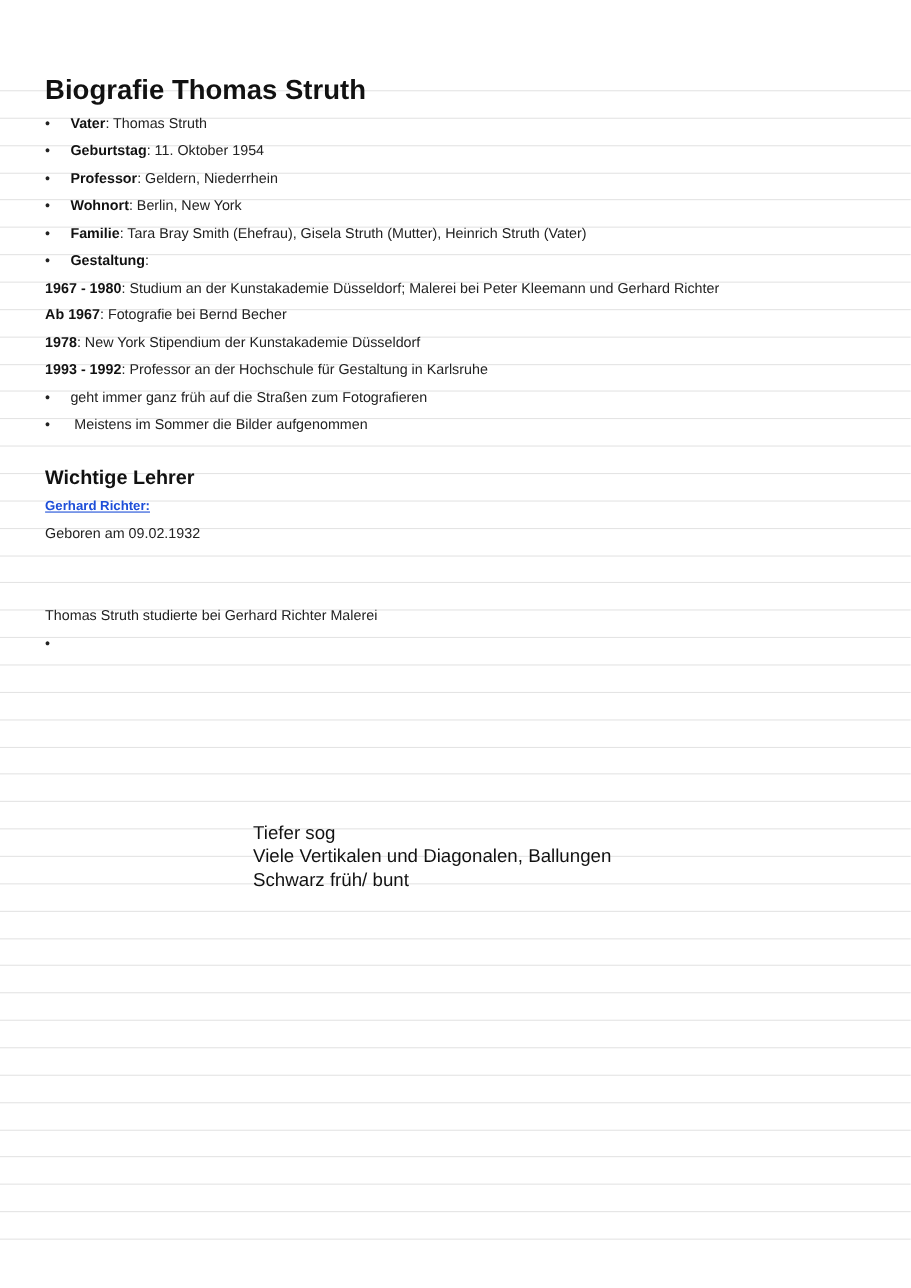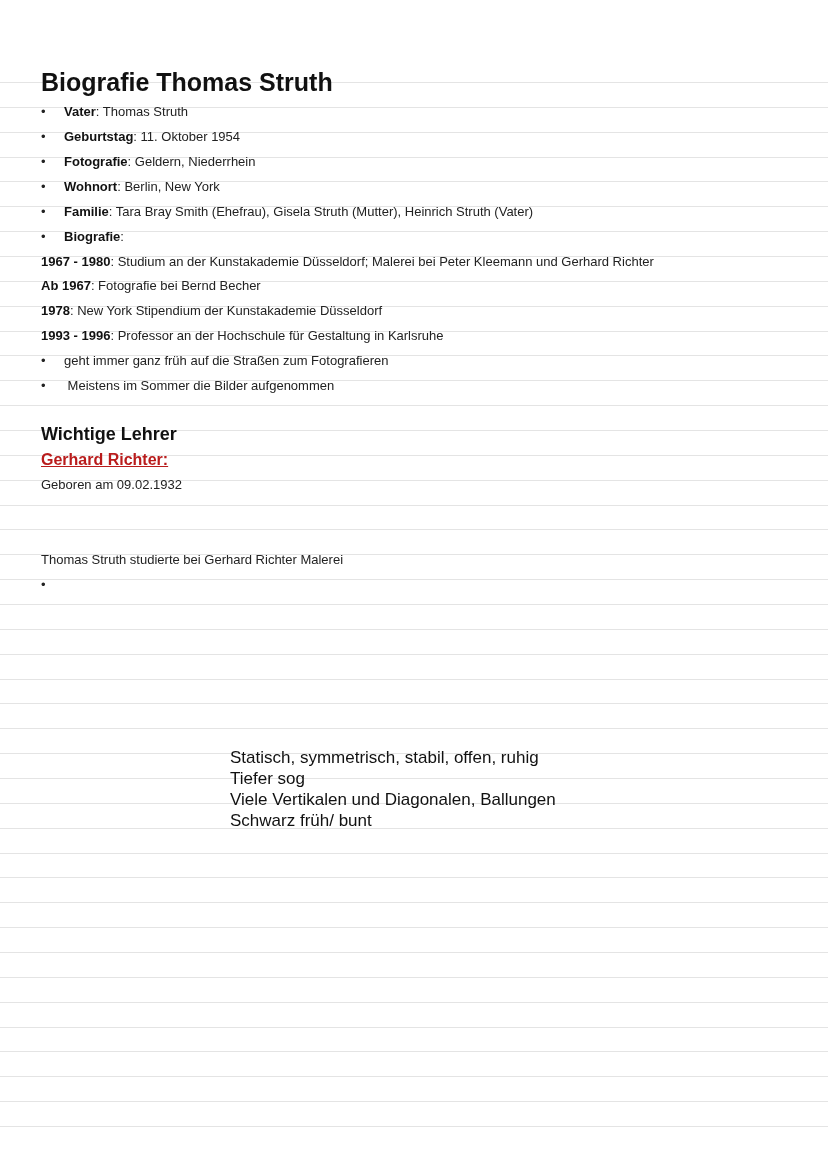--- a/index.html
+++ b/index.html
@@ -80,25 +80,25 @@
       font-weight: bold;
       line-height: 22px;
       margin: 0;
       color: #111;
       white-space: nowrap;
     }
     .subhead {
       position: absolute;
       left: 41px;
       top: 441px;
-      font-size: 16px;
+      font-size: 12px;
       line-height: 16px;
       font-weight: bold;
       text-decoration: underline;
-      color: #b91c1c;
+      color: #1d4ed8;
       white-space: nowrap;
     }
     .notes {
       position: absolute;
       left: 230px;
       top: 736px;
       font-size: 17px;
       line-height: 21px;
       color: #111;
     }
@@ -157,48 +157,47 @@
 
   <h1 class="title">Biografie Thomas Struth</h1>
 
   <span class="bullet" style="top:93px">•</span>
   <span class="bullet-text" style="top:93px"><b>Vater</b><span>: Thomas Struth</span></span>
 
   <span class="bullet" style="top:118px">•</span>
   <span class="bullet-text" style="top:118px"><b>Geburtstag</b><span>: 11. Oktober 1954</span></span>
 
   <span class="bullet" style="top:143px">•</span>
-  <span class="bullet-text" style="top:143px"><b>Fotografie</b><span>: Geldern, Niederrhein</span></span>
+  <span class="bullet-text" style="top:143px"><b>Professor</b><span>: Geldern, Niederrhein</span></span>
 
   <span class="bullet" style="top:168px">•</span>
   <span class="bullet-text" style="top:168px"><b>Wohnort</b><span>: Berlin, New York</span></span>
 
   <span class="bullet" style="top:193px">•</span>
   <span class="bullet-text" style="top:193px"><b>Familie</b><span>: Tara Bray Smith (Ehefrau), Gisela Struth (Mutter), Heinrich Struth (Vater)</span></span>
 
   <span class="bullet" style="top:218px">•</span>
-  <span class="bullet-text" style="top:218px"><b>Biografie</b><span>:</span></span>
+  <span class="bullet-text" style="top:218px"><b>Gestaltung</b><span>:</span></span>
 
   <div class="line" style="top:243px"><b>1967 - 1980</b><span>: Studium an der Kunstakademie Düsseldorf; Malerei bei Peter Kleemann und Gerhard Richter</span></div>
   <div class="line" style="top:267px"><b>Ab 1967</b><span>: Fotografie bei Bernd Becher</span></div>
   <div class="line" style="top:292px"><b>1978</b><span>: New York Stipendium der Kunstakademie Düsseldorf</span></div>
-  <div class="line" style="top:317px"><b>1993 - 1996</b><span>: Professor an der Hochschule für Gestaltung in Karlsruhe</span></div>
+  <div class="line" style="top:317px"><b>1993 - 1992</b><span>: Professor an der Hochschule für Gestaltung in Karlsruhe</span></div>
 
   <span class="bullet" style="top:342px">•</span>
   <span class="bullet-text" style="top:342px">geht immer ganz früh auf die Straßen zum Fotografieren</span>
 
   <span class="bullet" style="top:367px">•</span>
   <span class="bullet-text" style="top:367px; left:64px; white-space:pre"> Meistens im Sommer die Bilder aufgenommen</span>
 
   <h2 class="h2">Wichtige Lehrer</h2>
   <div class="subhead">Gerhard Richter:</div>
   <div class="line" style="top:466px">Geboren am 09.02.1932</div>
   <div class="line" style="top:541px">Thomas Struth studierte bei Gerhard Richter Malerei</div>
 
   <span class="bullet" style="top:566px">•</span>
 
   <div class="notes">
-    <div>Statisch, symmetrisch, stabil, offen, ruhig</div>
     <div>Tiefer sog</div>
     <div>Viele Vertikalen und Diagonalen, Ballungen</div>
     <div>Schwarz früh/ bunt</div>
   </div>
 </div>
 
 </body></html>

